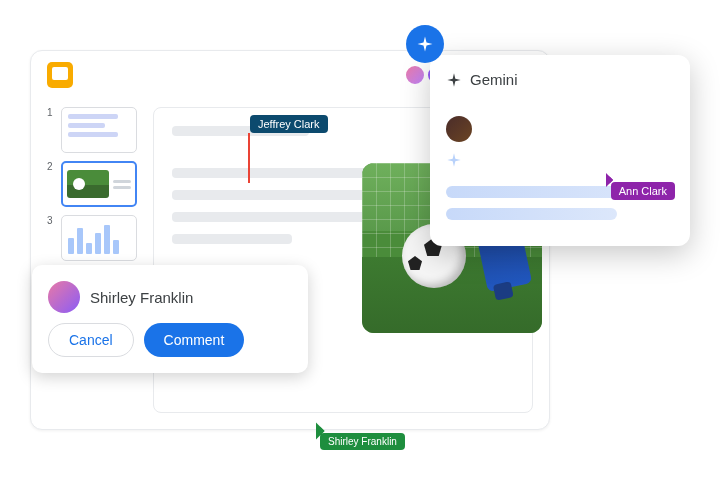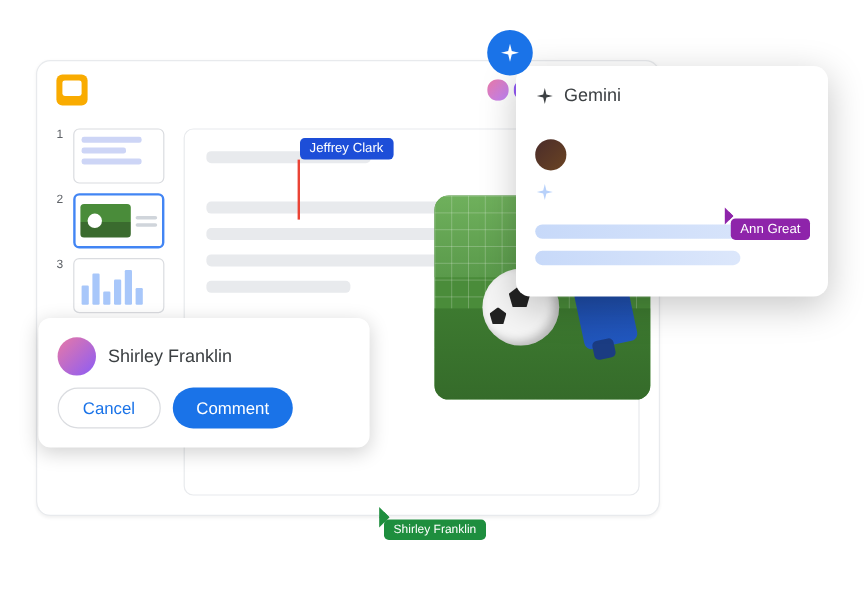--- a/index.html
+++ b/index.html
@@ -46,21 +46,21 @@
 .soccer-sky{position:absolute;inset:0 0 60% 0;background:linear-gradient(#6fb05c,#5a9a4b)}
 .soccer-grass{position:absolute;inset:55% 0 0 0;background:linear-gradient(#3d7a30,#356b2a)}
 .net{position:absolute;inset:0;background-image:linear-gradient(rgba(255,255,255,.22) 1px,transparent 1px),linear-gradient(90deg,rgba(255,255,255,.22) 1px,transparent 1px);background-size:14px 14px}
 .ball{position:absolute;left:40px;bottom:45px;width:64px;height:64px;border-radius:50%;background:#f5f5f5;box-shadow:-4px -3px 8px rgba(0,0,0,.25) inset}
 .ball:before{content:"";position:absolute;left:22px;top:14px;width:18px;height:18px;background:#222;clip-path:polygon(50% 0,100% 38%,82% 100%,18% 100%,0 38%)}
 .ball:after{content:"";position:absolute;left:6px;top:32px;width:14px;height:14px;background:#222;clip-path:polygon(50% 0,100% 38%,82% 100%,18% 100%,0 38%)}
 .glove{position:absolute;right:15px;bottom:45px;width:45px;height:55px;background:linear-gradient(#1e4aa3,#2157bf);border-radius:10px 10px 6px 6px;transform:rotate(-12deg)}
 .glove:after{content:"";position:absolute;left:6px;bottom:-10px;width:18px;height:16px;background:#1b3c82;border-radius:4px}
 
 .cursor-tag{position:absolute;font-size:11px;color:#fff;padding:3px 8px;border-radius:4px}
-.tag-jeff{top:115px;left:250px;background:#1d4ed8}
+.tag-jeff{top:115px;left:250px;background:#0c4a6e}
 .tag-jeff:before{content:"";position:absolute;left:-2px;top:100%;width:2px;height:50px;background:#ea4335}
 .tag-shirley{top:433px;left:320px;background:#1e8e3e;font-size:10px}
 .tag-shirley:before{content:"";position:absolute;left:-10px;top:-8px;width:0;height:0;border:6px solid transparent;border-right-color:#1e8e3e;border-bottom-color:#1e8e3e;transform:rotate(-45deg)}
 
 
 .comment{position:absolute;top:265px;left:32px;width:276px;background:#fff;border-radius:10px;box-shadow:0 4px 16px rgba(0,0,0,.18);padding:16px;z-index:5}
 .c-head{display:flex;align-items:center;gap:10px;margin-bottom:10px}
 .c-av{width:32px;height:32px;border-radius:50%;background:linear-gradient(135deg,#e879a6,#8b5cf6)}
 .c-name{font-size:15px;color:#3c4043}
 .c-input{width:100%;border:1.5px solid #80868b;border-radius:20px;padding:9px 14px;font-size:14px;color:#3c4043;margin-bottom:12px}
@@ -166,21 +166,21 @@
         <div class="net"></div>
         <div class="soccer-grass"></div>
         <div class="ball"></div>
         <div class="glove"></div>
       </div>
     </div>
   </div>
 </div>
 
 <div class="cursor-tag tag-jeff">Jeffrey Clark</div>
-<div class="cursor-tag tag-ann">Ann Great</div>
+<div class="cursor-tag tag-ann">Ann Clark</div>
 <div class="cursor-tag tag-shirley">Shirley Franklin</div>
 
 <div class="gem">
   <div class="gem-h">
     <svg class="spark spark-svg" viewBox="0 0 24 24">
         <path d="M12 2l2 8 8 2-8 2-2 8-2-8-8-2 8-2z"></path>
       </svg>
     <span class="gem-t">Gemini</span>
   </div>
   <div class="gem-av"></div>

